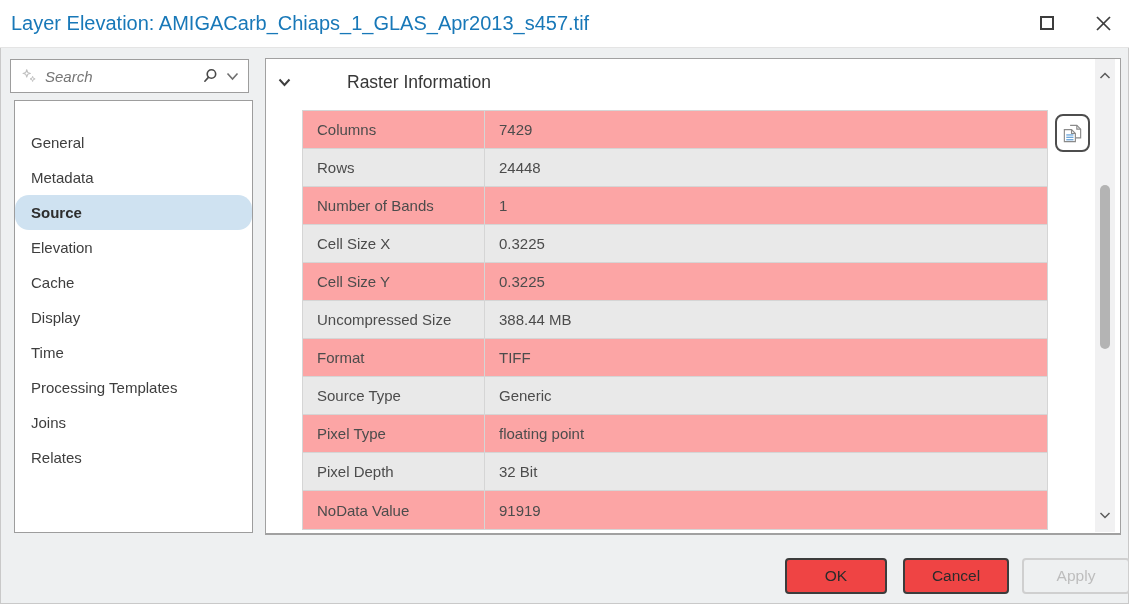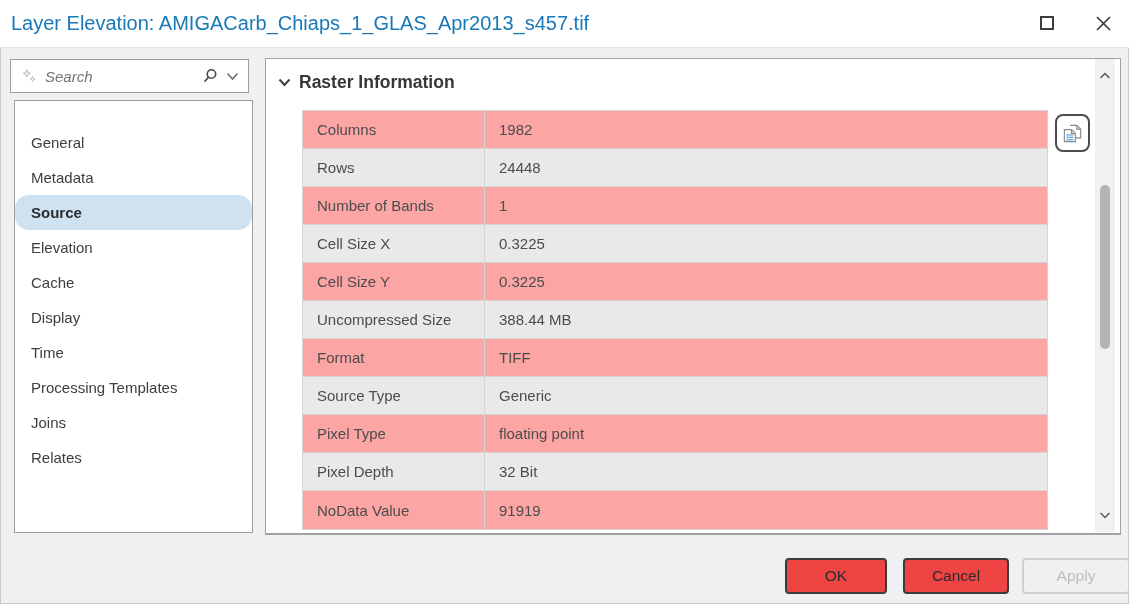--- a/index.html
+++ b/index.html
@@ -55,21 +55,21 @@
 
   
   .main-panel {
     position:absolute; left:265px; top:58px; width:856px; height:477px;
     background:#ffffff; border:1px solid #a1a1a1; border-bottom-width:2px;
   }
   .section-header {
     position:absolute; left:12px; top:13px;
     display:flex; align-items:center; gap:8px; cursor:pointer;
   }
-  .section-title { font-size:17.5px; font-weight:bold; color:#373737; }
+  .section-title { font-size:17.5px; font-weight:normal; color:#373737;margin-left:48px; }
 
   .prop-table {
     position:absolute; left:36px; top:51px; width:746px;
     border:1px solid #d5d5d5;
   }
   .prop-row { display:flex; height:38px; align-items:stretch; border-bottom:1px solid #d5d5d5; background:#fca5a5; }
   .prop-row:last-of-type { border-bottom:none; }
   .prop-row:nth-of-type(even) { background:#e9e9e9; }
   .prop-label {
     width:182px; flex:none; display:flex; align-items:center;
@@ -195,21 +195,21 @@
       <svg width="13" height="9" viewBox="0 0 13 9">
         <polyline points="1.5,1.5 6.5,7 11.5,1.5" fill="none" stroke="#3f3f3f" stroke-width="2"></polyline>
       </svg>
       <span class="section-title">Raster Information</span>
     </div>
 
     <div class="prop-table">
 
         <div class="prop-row">
           <span class="prop-label">Columns</span>
-          <span class="prop-value">1982</span>
+          <span class="prop-value">7429</span>
         </div>
 
         <div class="prop-row">
           <span class="prop-label">Rows</span>
           <span class="prop-value">24448</span>
         </div>
 
         <div class="prop-row">
           <span class="prop-label">Number of Bands</span>
           <span class="prop-value">1</span>

